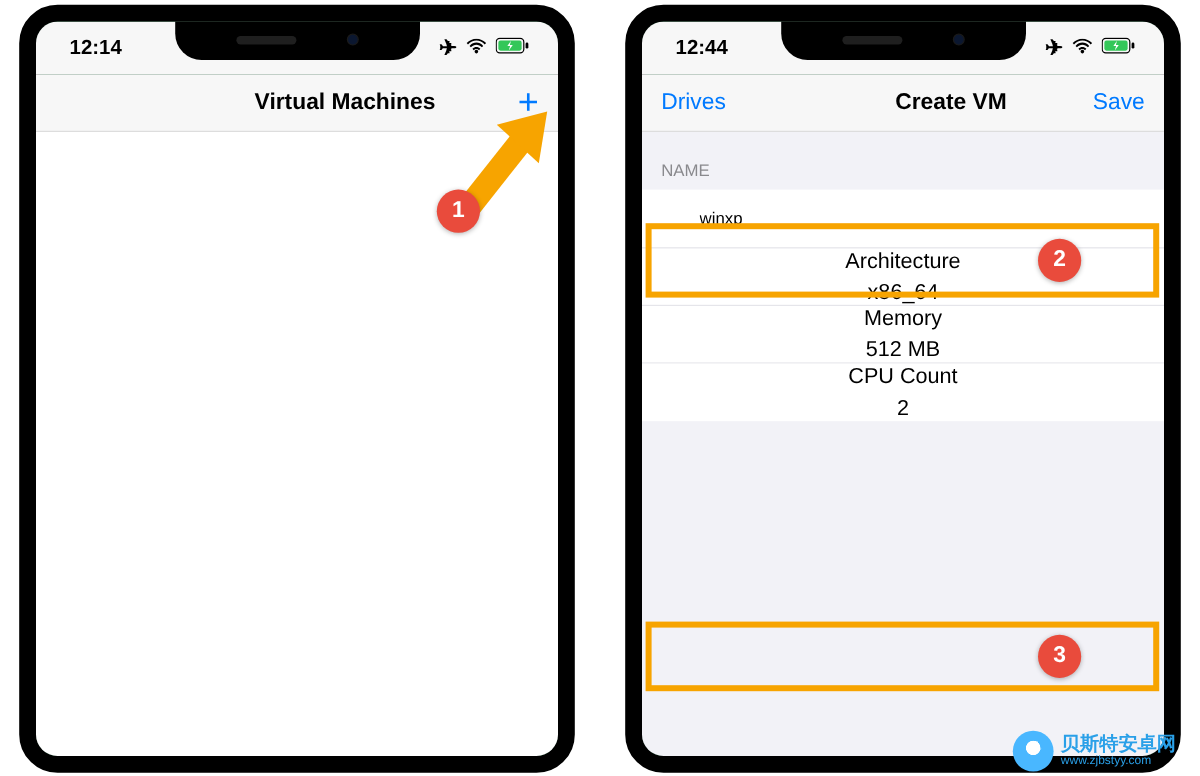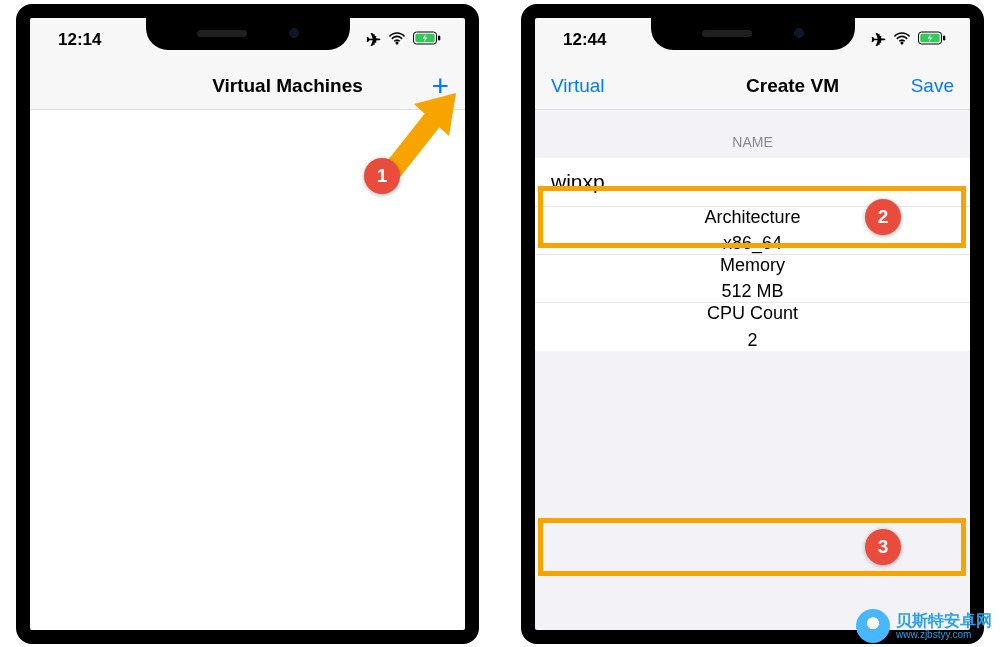--- a/index.html
+++ b/index.html
@@ -1,21 +1,21 @@
 <!DOCTYPE html>
 <html><head>
   <meta charset="utf-8">
   <style>
     * { margin:0; padding:0; box-sizing:border-box; font-family:-apple-system,BlinkMacSystemFont,"Helvetica Neue",Arial,sans-serif; }
     body { background:#fff; width:1000px; height:647px; position:relative; }
 
     .phones { display:flex; gap:42px; padding:4px 16px; }
 
     .phone {
-      width:533px; height:640px; border:14px solid #000; border-radius:16px;
+      width:533px; height:640px; border:14px solid #000; border-radius:32px;
       position:relative; overflow:hidden; background:#14532d;
       box-shadow:inset 0 0 0 3px #2a2a2a;
     }
 
     .notch {
       position:absolute; top:-2px; left:50%; transform:translateX(-50%);
       width:204px; height:34px; background:#000; border-radius:0 0 22px 22px; z-index:50;
       display:flex; align-items:center; justify-content:center; gap:42px;
     }
     .notch .speaker { width:50px; height:7px; background:#1f1f1f; border-radius:4px; }
@@ -32,57 +32,57 @@
       height:48px; background:#f7f7f7; border-bottom:1px solid #ddd;
       display:flex; align-items:center; justify-content:space-between; padding:0 16px;
       position:relative;
     }
     .nav-title  { font-size:19px; font-weight:600; position:absolute; left:50%; transform:translateX(-50%);margin-left:40px; }
     .nav-link   { color:#007aff; font-size:19px; background:none; border:none; cursor:pointer; }
     .nav-add    { color:#007aff; font-size:30px; font-weight:300; line-height:1; background:none; border:none; cursor:pointer; }
 
     .content     { background:#fff; height:calc(100% - 92px); overflow:hidden; }
     .content-grouped { background:#f2f2f7; }
-    .section-header  { font-size:14px; color:#8a8a8e; padding:24px 16px 8px; text-transform:uppercase;text-align:center; }
+    .section-header  { font-size:14px; color:#8a8a8e; padding:24px 16px 8px; text-transform:uppercase; }
 
     .cell {
       background:#fff; min-height:48px; padding:0 16px;
       display:flex; align-items:center; justify-content:space-between;
       font-size:18px; color:#000; border-bottom:1px solid #e5e5ea;
     }
     .cell:last-child { border-bottom:none; }
     .cell .value { color:#000; }
     .cell.interactive { cursor:pointer;flex-direction:column; }
     .chevron::after {
       content:""; display:inline-block; width:9px; height:9px;
       border-right:2px solid #c7c7cc; border-top:2px solid #c7c7cc;
       transform:rotate(45deg); margin-left:8px;
     }
     .cell .detail-wrap { display:flex; align-items:center; }
 
     .name-input {
       width:100%; border:none; outline:none; background:transparent;
-      font-size:21px; color:#000; height:48px;
+      font-size:14px; color:#000; height:48px;margin-left:32px;
     }
 
     .highlight-box {
       position:absolute; border:5px solid #f7a400; pointer-events:none; z-index:30;
     }
 
     .marker {
       position:absolute; width:36px; height:36px; border-radius:50%;
       background:#e94b3c; color:#fff; font-weight:700; font-size:19px;
       display:flex; align-items:center; justify-content:center; z-index:40;
       box-shadow:0 1px 4px rgba(0,0,0,.3);
     }
 
     .arrow { position:absolute; z-index:35; pointer-events:none; }
 
     .water-text {
-      position:absolute; right:8px; bottom:4px; display:flex; align-items:center; gap:6px;justify-content:flex-end;
+      position:absolute; right:20px; bottom:4px; display:flex; align-items:center; gap:6px;justify-content:flex-end;
     }
     .water-text .logo {
       width:34px; height:34px; border-radius:50%;
       background: radial-gradient(circle at 50% 42%, #fff 22%, #49b7ff 24%);
       display:flex; align-items:center; justify-content:center;
     }
     .water-text .txt  { font-size:16px; font-weight:700; color:#2aa0e8; line-height:1.1; }
     .water-text .sub  { font-size:10px; color:#2aa0e8; }
   </style>
 </head>
@@ -155,21 +155,21 @@
               <rect x="0.5" y="1" width="23" height="12" rx="3" fill="none" stroke="#000"></rect>
               <rect x="25" y="4.5" width="2.3" height="5" rx="1.2" fill="#000"></rect>
               <rect x="2.3" y="2.8" width="19.4" height="8.4" rx="1.8" fill="#34c759"></rect>
               <path d="M12.8 3l-3 4.4h2.3L11 11l3.3-4.6h-2.4L12.8 3z" fill="#fff"></path>
             </svg>
         </span>
       </div>
     </div>
 
     <div class="nav-bar">
-      <button class="nav-link">Virtual</button>
+      <button class="nav-link">Drives</button>
       <span class="nav-title">Create VM</span>
       <button class="nav-link">Save</button>
     </div>
 
     <div class="content content-grouped">
       <div class="section-header">NAME</div>
       <div class="cell" style="position:relative">
         <input class="name-input" value="winxp" style="">
       </div>
 

